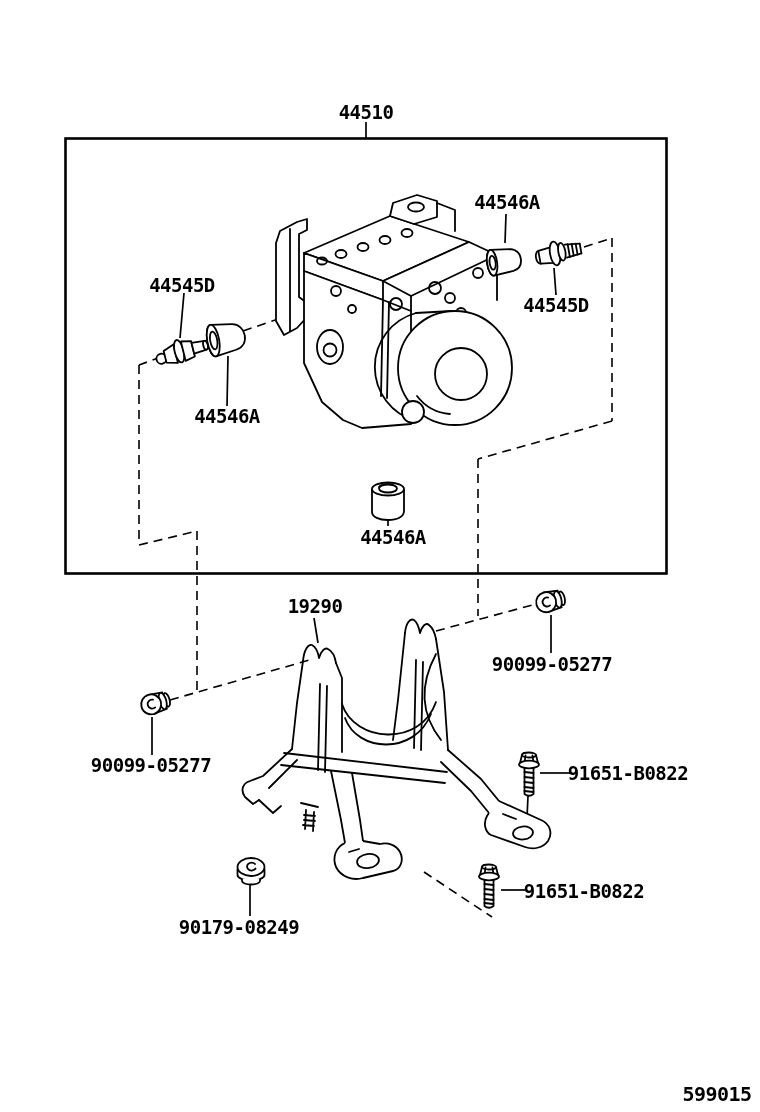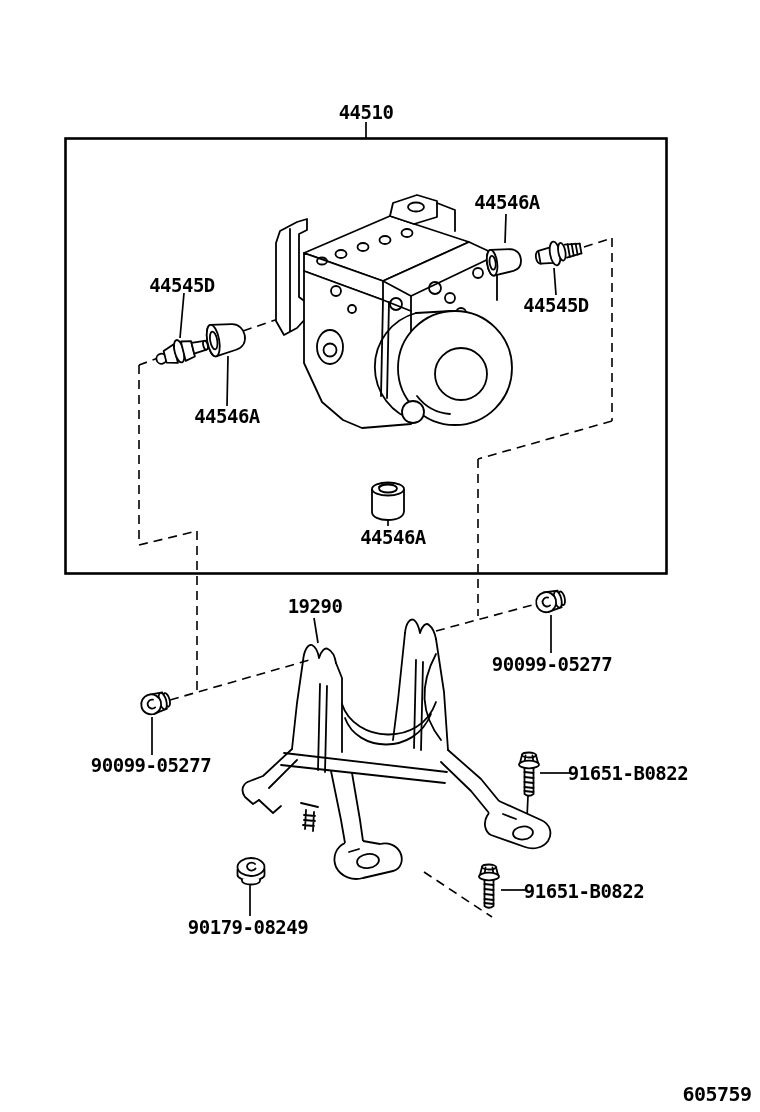--- a/index.html
+++ b/index.html
@@ -239,17 +239,17 @@
   <div class="plabel" style="left:182px;top:276px;">44545D</div>
   <div class="plabel" style="left:227px;top:407px;">44546A</div>
   <div class="plabel" style="left:507px;top:193px;">44546A</div>
   <div class="plabel" style="left:556px;top:296px;">44545D</div>
   <div class="plabel" style="left:393px;top:528px;">44546A</div>
   <div class="plabel" style="left:315px;top:597px;">19290</div>
   <div class="plabel" style="left:552px;top:655px;">90099-05277</div>
   <div class="plabel" style="left:151px;top:756px;">90099-05277</div>
   <div class="plabel" style="left:628px;top:764px;">91651-B0822</div>
   <div class="plabel" style="left:584px;top:882px;">91651-B0822</div>
-  <div class="plabel" style="left:248px;top:918px;">90179-08249</div>
-
-  <div class="fignum" style="left:717px;top:1082px;">605759</div>
+  <div class="plabel" style="left:239px;top:918px;">90179-08249</div>
+
+  <div class="fignum" style="left:717px;top:1082px;">599015</div>
 
 </div>
 
 </body></html>

